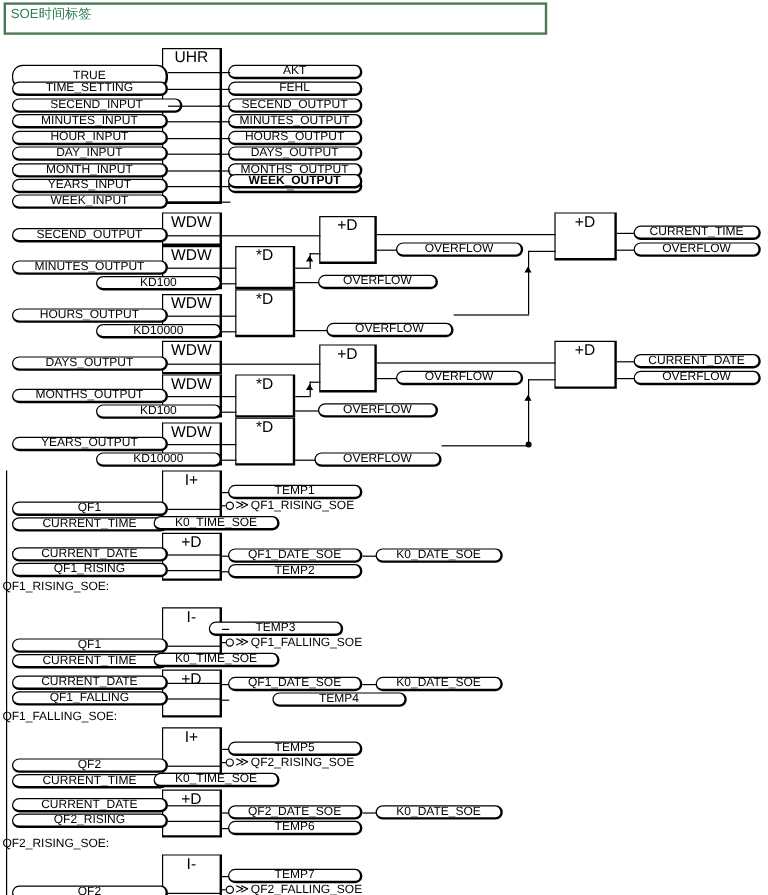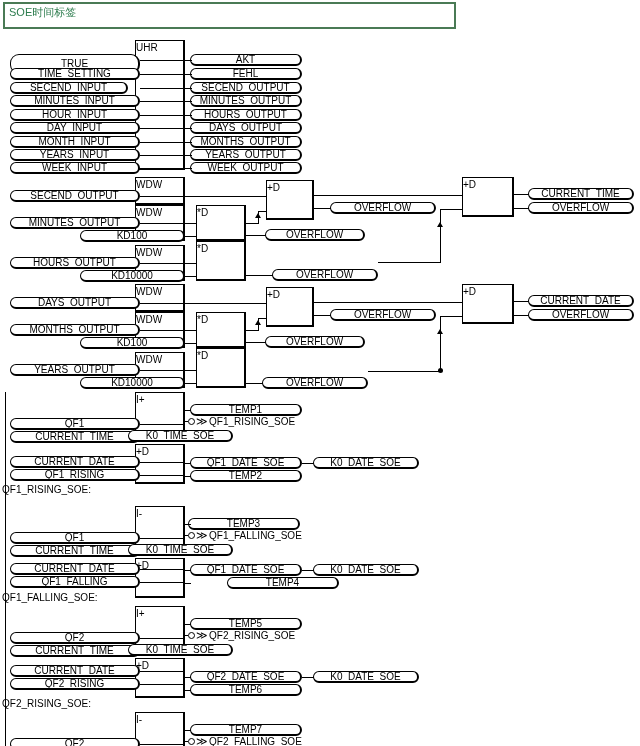--- a/index.html
+++ b/index.html
@@ -37,21 +37,22 @@
     border:1px solid #000;
     background:#ffffff;
     border-right-width:2px;
     border-bottom-width:2px;
   }
   .fb .fb-title{
     position:absolute;
     top:1px;
     left:0;
     right:0;
-    font-size:10px;
+    text-align:center;
+    font-size:13px;
     line-height:11px;
     color:#000;
     white-space:nowrap;
   }
 
   
   .vb{
     position:absolute;
     box-sizing:border-box;
     border:1px solid #000;
@@ -131,37 +132,37 @@
 
   <div class="title-box" style="left:3px;top:2px;width:453px;height:27px;"></div>
   <div class="title-text" style="left:9px;top:6px;">SOE时间标签</div>
 
   <div class="fb" style="left:135px;top:40px;width:50px;height:130px;">
     <div class="fb-title">UHR</div>
   </div>
 
   <div class="vb" style="left:10px;top:54px;width:130px;height:20px;">TRUE</div>
   <div class="vb" style="left:10px;top:68px;width:130px;height:12px;">TIME_SETTING</div>
-  <div class="vb" style="left:10px;top:82px;width:118px;height:12px;">SECEND_INPUT</div>
+  <div class="vb" style="left:10px;top:82px;width:142px;height:12px;">SECEND_INPUT</div>
   <div class="vb" style="left:10px;top:95px;width:130px;height:12px;">MINUTES_INPUT</div>
   <div class="vb" style="left:10px;top:109px;width:130px;height:12px;">HOUR_INPUT</div>
   <div class="vb" style="left:10px;top:122px;width:130px;height:12px;">DAY_INPUT</div>
   <div class="vb" style="left:10px;top:136px;width:130px;height:12px;">MONTH_INPUT</div>
   <div class="vb" style="left:10px;top:149px;width:130px;height:12px;">YEARS_INPUT</div>
   <div class="vb" style="left:10px;top:162px;width:130px;height:12px;">WEEK_INPUT</div>
 
   <div class="vb" style="left:190px;top:54px;width:112px;height:12px;">AKT</div>
   <div class="vb" style="left:190px;top:68px;width:112px;height:12px;">FEHL</div>
   <div class="vb" style="left:190px;top:82px;width:112px;height:12px;">SECEND_OUTPUT</div>
   <div class="vb" style="left:190px;top:95px;width:112px;height:12px;">MINUTES_OUTPUT</div>
   <div class="vb" style="left:190px;top:109px;width:112px;height:12px;">HOURS_OUTPUT</div>
   <div class="vb" style="left:190px;top:122px;width:112px;height:12px;">DAYS_OUTPUT</div>
   <div class="vb" style="left:190px;top:136px;width:112px;height:12px;">MONTHS_OUTPUT</div>
   <div class="vb" style="left:190px;top:149px;width:112px;height:12px;">YEARS_OUTPUT</div>
-  <div class="vb" style="left:190px;top:162px;width:112px;height:12px;">WEEK_OUTPUT</div>
+  <div class="vb" style="left:190px;top:145px;width:112px;height:12px;font-weight:bold;">WEEK_OUTPUT</div>
 
   <div class="w wh" style="left:140px;top:60px;width:45px;"></div>
   <div class="w wh" style="left:140px;top:74px;width:45px;"></div>
   <div class="w wh" style="left:140px;top:88px;width:45px;"></div>
   <div class="w wh" style="left:140px;top:101px;width:45px;"></div>
   <div class="w wh" style="left:140px;top:115px;width:45px;"></div>
   <div class="w wh" style="left:140px;top:128px;width:45px;"></div>
   <div class="w wh" style="left:140px;top:142px;width:45px;"></div>
   <div class="w wh" style="left:140px;top:155px;width:45px;"></div>
   <div class="w wh" style="left:140px;top:168px;width:45px;"></div>
@@ -339,21 +340,21 @@
   <div class="w wh" style="left:185px;top:463px;width:6px;"></div>
   <div class="w wh" style="left:185px;top:476px;width:6px;"></div>
   <div class="w wh" style="left:302px;top:463px;width:12px;"></div>
   <div class="netlabel" style="left:2px;top:485px;">QF1_RISING_SOE:</div>
 
   <div class="fb" style="left:135px;top:506px;width:50px;height:40px;">
     <div class="fb-title">I-</div>
   </div>
   <div class="vb" style="left:10px;top:532px;width:130px;height:12px;">QF1</div>
   <div class="vb" style="left:10px;top:545px;width:130px;height:12px;">CURRENT_TIME</div>
-  <div class="vb" style="left:188px;top:518px;width:112px;height:12px;">TEMP3</div>
+  <div class="vb" style="left:174px;top:518px;width:112px;height:12px;">TEMP3</div>
   <div class="vb" style="left:128px;top:544px;width:105px;height:12px;">K0_TIME_SOE</div>
   <div class="w wh" style="left:140px;top:538px;width:45px;"></div>
   <div class="w wh" style="left:185px;top:524px;width:6px;"></div>
   <div class="w wh" style="left:185px;top:535px;width:3px;"></div>
   <div class="negcircle" style="left:188px;top:532px;"></div>
   <div class="chev" style="left:196px;top:530px;">≫</div>
   <div class="jump-text" style="left:209px;top:531px;">QF1_FALLING_SOE</div>
 
   <div class="fb" style="left:135px;top:558px;width:50px;height:40px;">
     <div class="fb-title">+D</div>

